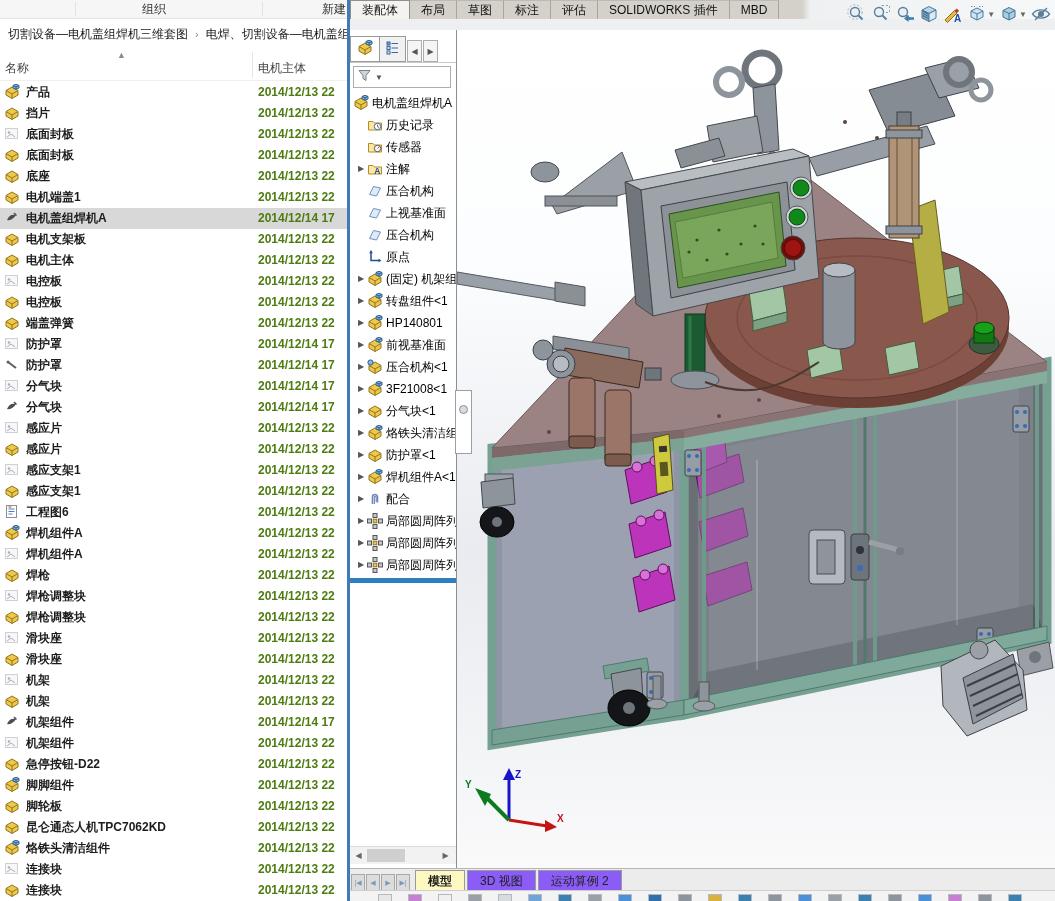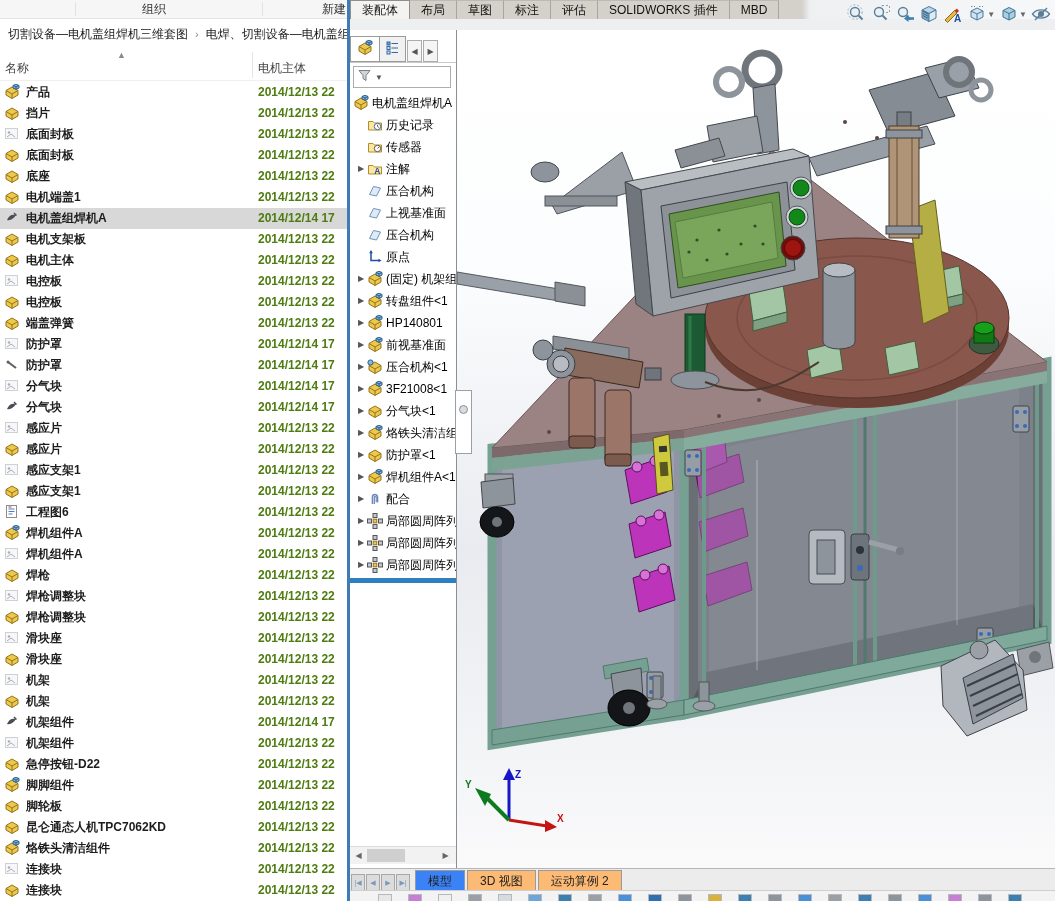--- a/index.html
+++ b/index.html
@@ -67,22 +67,22 @@
   .splitter .dot{position:absolute;left:3px;top:14px;width:7px;height:7px;border-radius:50%;background:#d9dcdf;border:1px solid #8a8f94;}
   
   .viewport{position:absolute;left:107px;top:30px;width:601px;height:838px;overflow:hidden;
      background:linear-gradient(180deg,#ffffff 0%,#fcfdfe 28%,#e9ebf0 62%,#f3f4f6 86%,#fafafb 100%);}
   .viewport svg{position:absolute;left:0;top:0;}
   
   .bottombar{position:absolute;left:0;top:868px;width:100%;height:22px;background:#ececec;border-top:1px solid #b5b5b5;display:flex;align-items:flex-end;}
   .navbtns{display:flex;margin:0 4px 0 1px;}
   .nbtn{width:14px;height:17px;border:1px solid #a8a8a8;background:#dcdcdc;color:#7a9ab8;font-size:7px;
         display:flex;align-items:center;justify-content:center;box-sizing:border-box;margin-right:1px;}
-  .btab{height:20px;line-height:20px;padding:0 12px;border:1px solid #9a9a9a;border-bottom:none;background:#fdba74;color:#222;margin-right:2px;}
-  .btab.active{background:#3b82f6;font-weight:normal;}
+  .btab{height:20px;line-height:20px;padding:0 12px;border:1px solid #9a9a9a;border-bottom:none;background:#8b5cf6;color:#222;margin-right:2px;}
+  .btab.active{background:#fef9c3;font-weight:bold;}
   
   .motionstrip{position:absolute;left:0;top:890px;width:100%;height:11px;background:#f3f3f3;border-top:1px solid #cfcfcf;overflow:hidden;}
   .mstub{position:absolute;top:3px;width:12px;height:14px;border:1px solid #b5b9bd;}
 </style>
 </head>
 <body>
 
 <div id="app">
 
   <section class="explorer">

